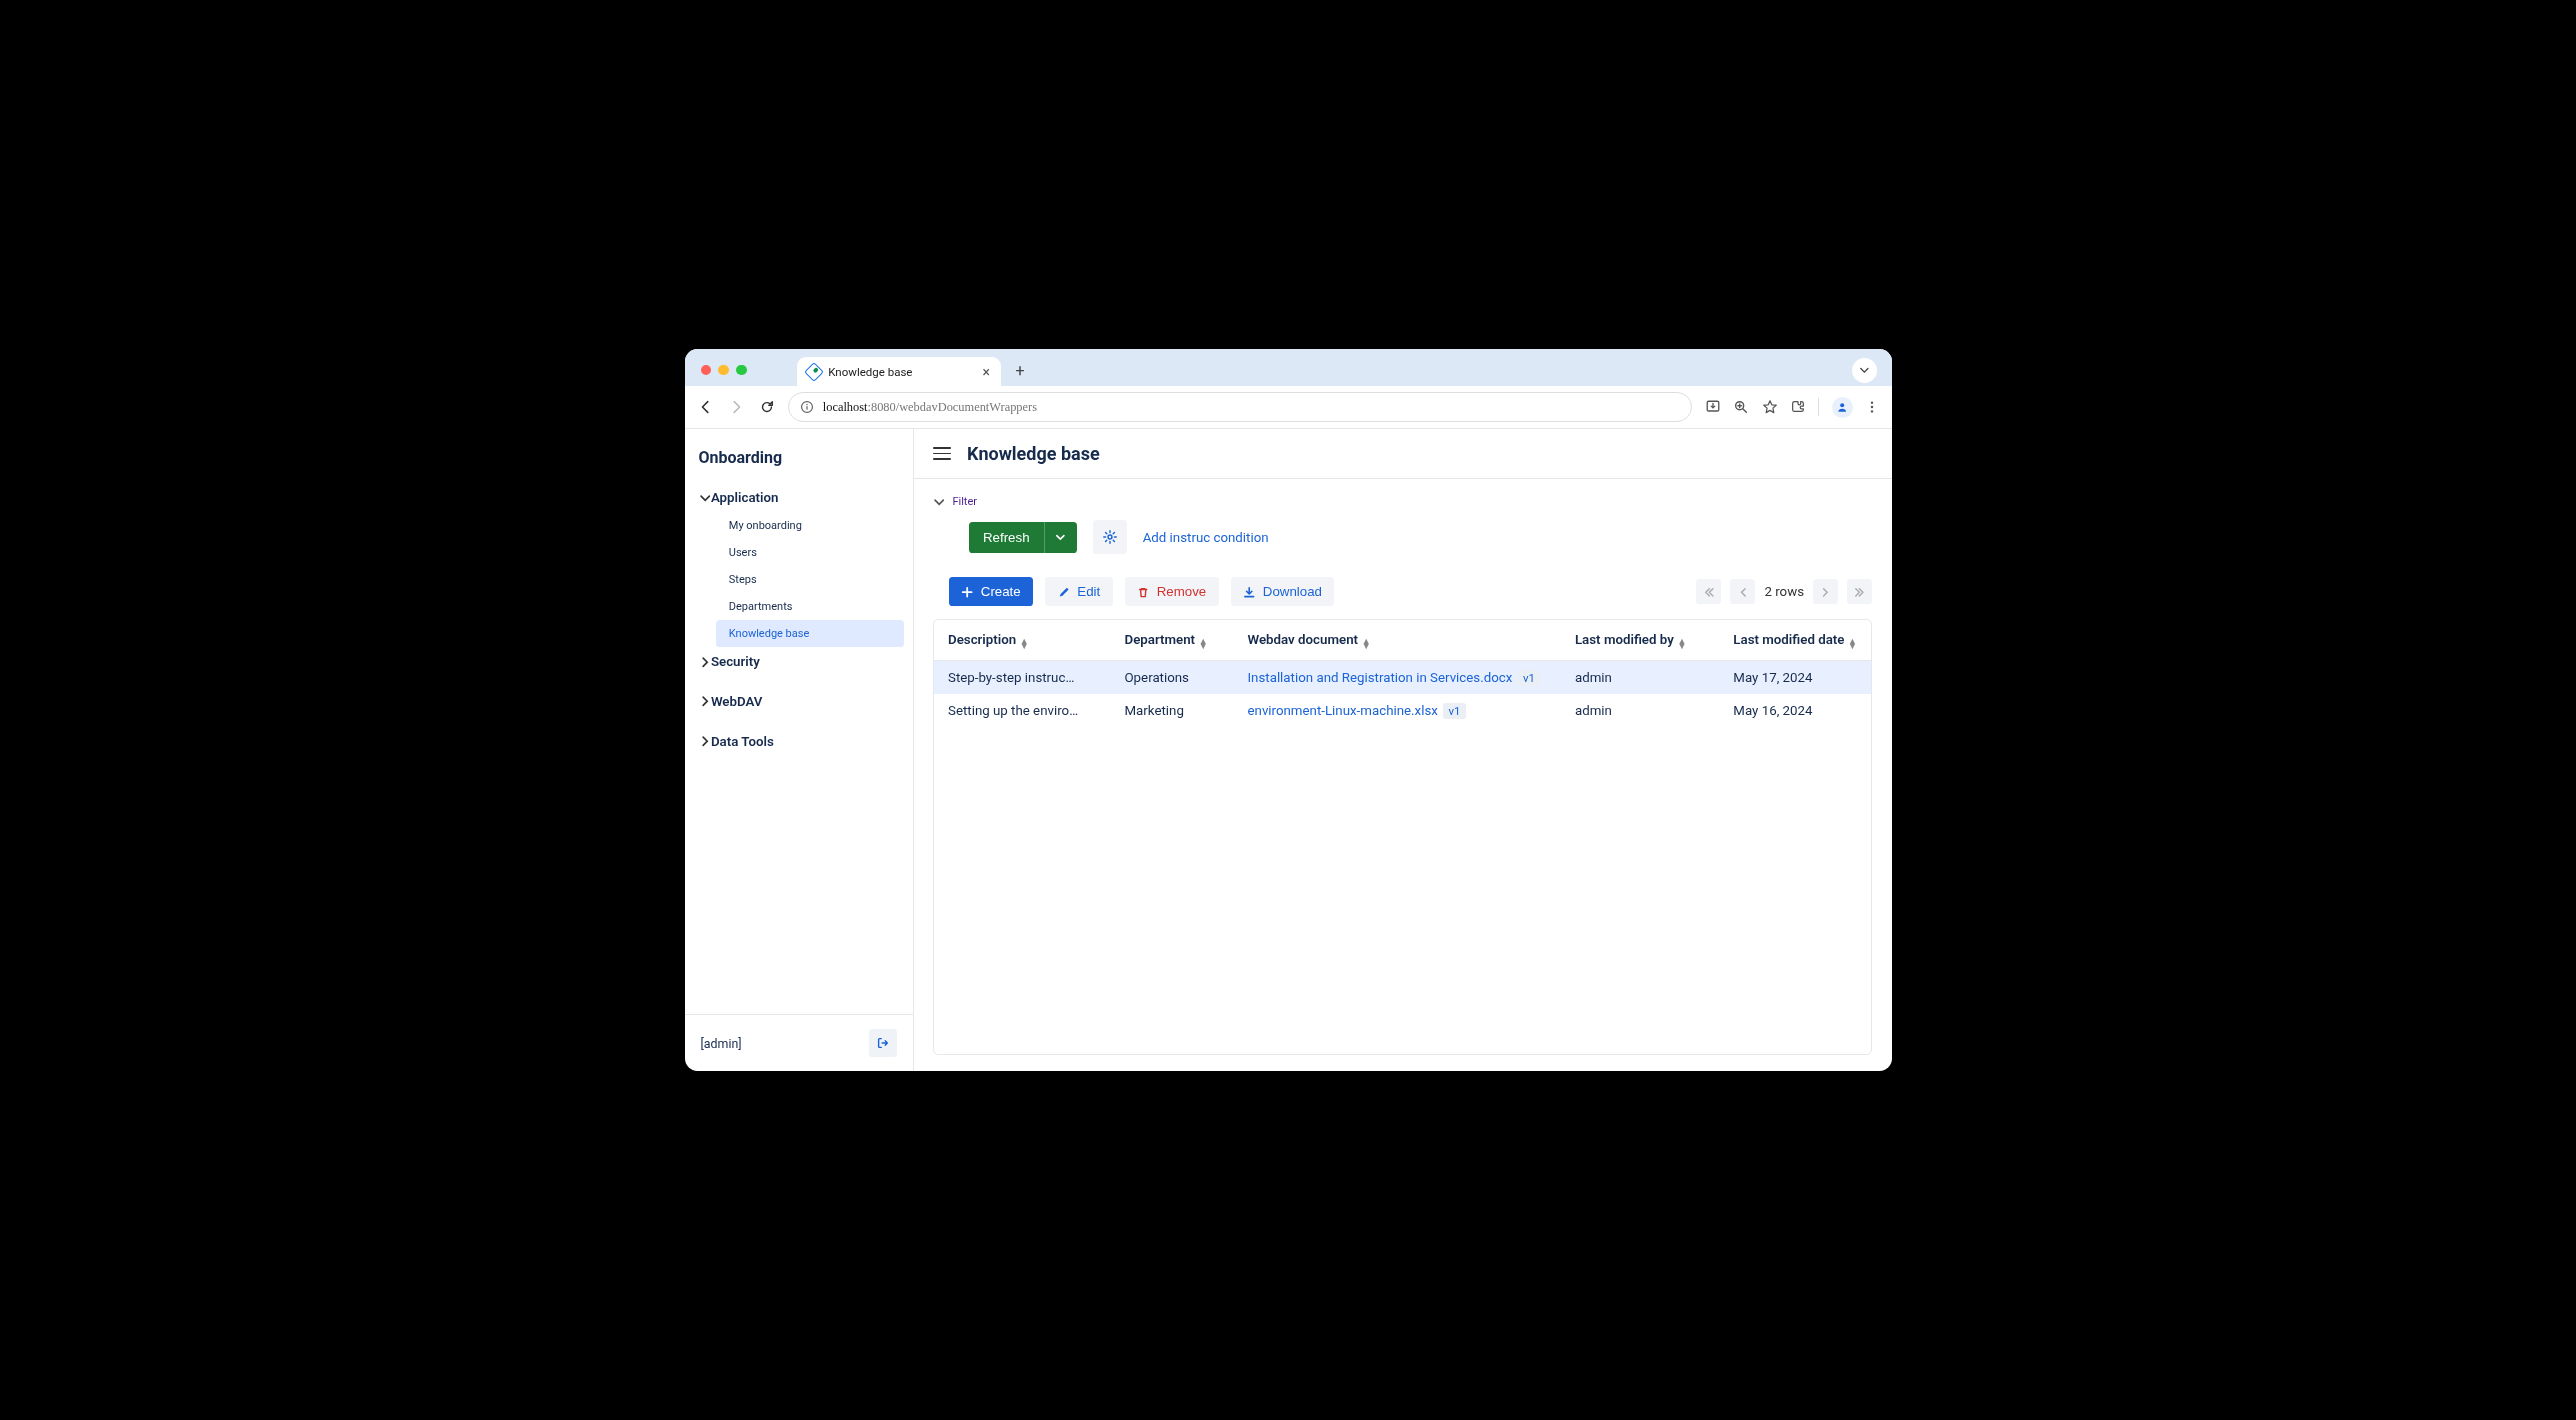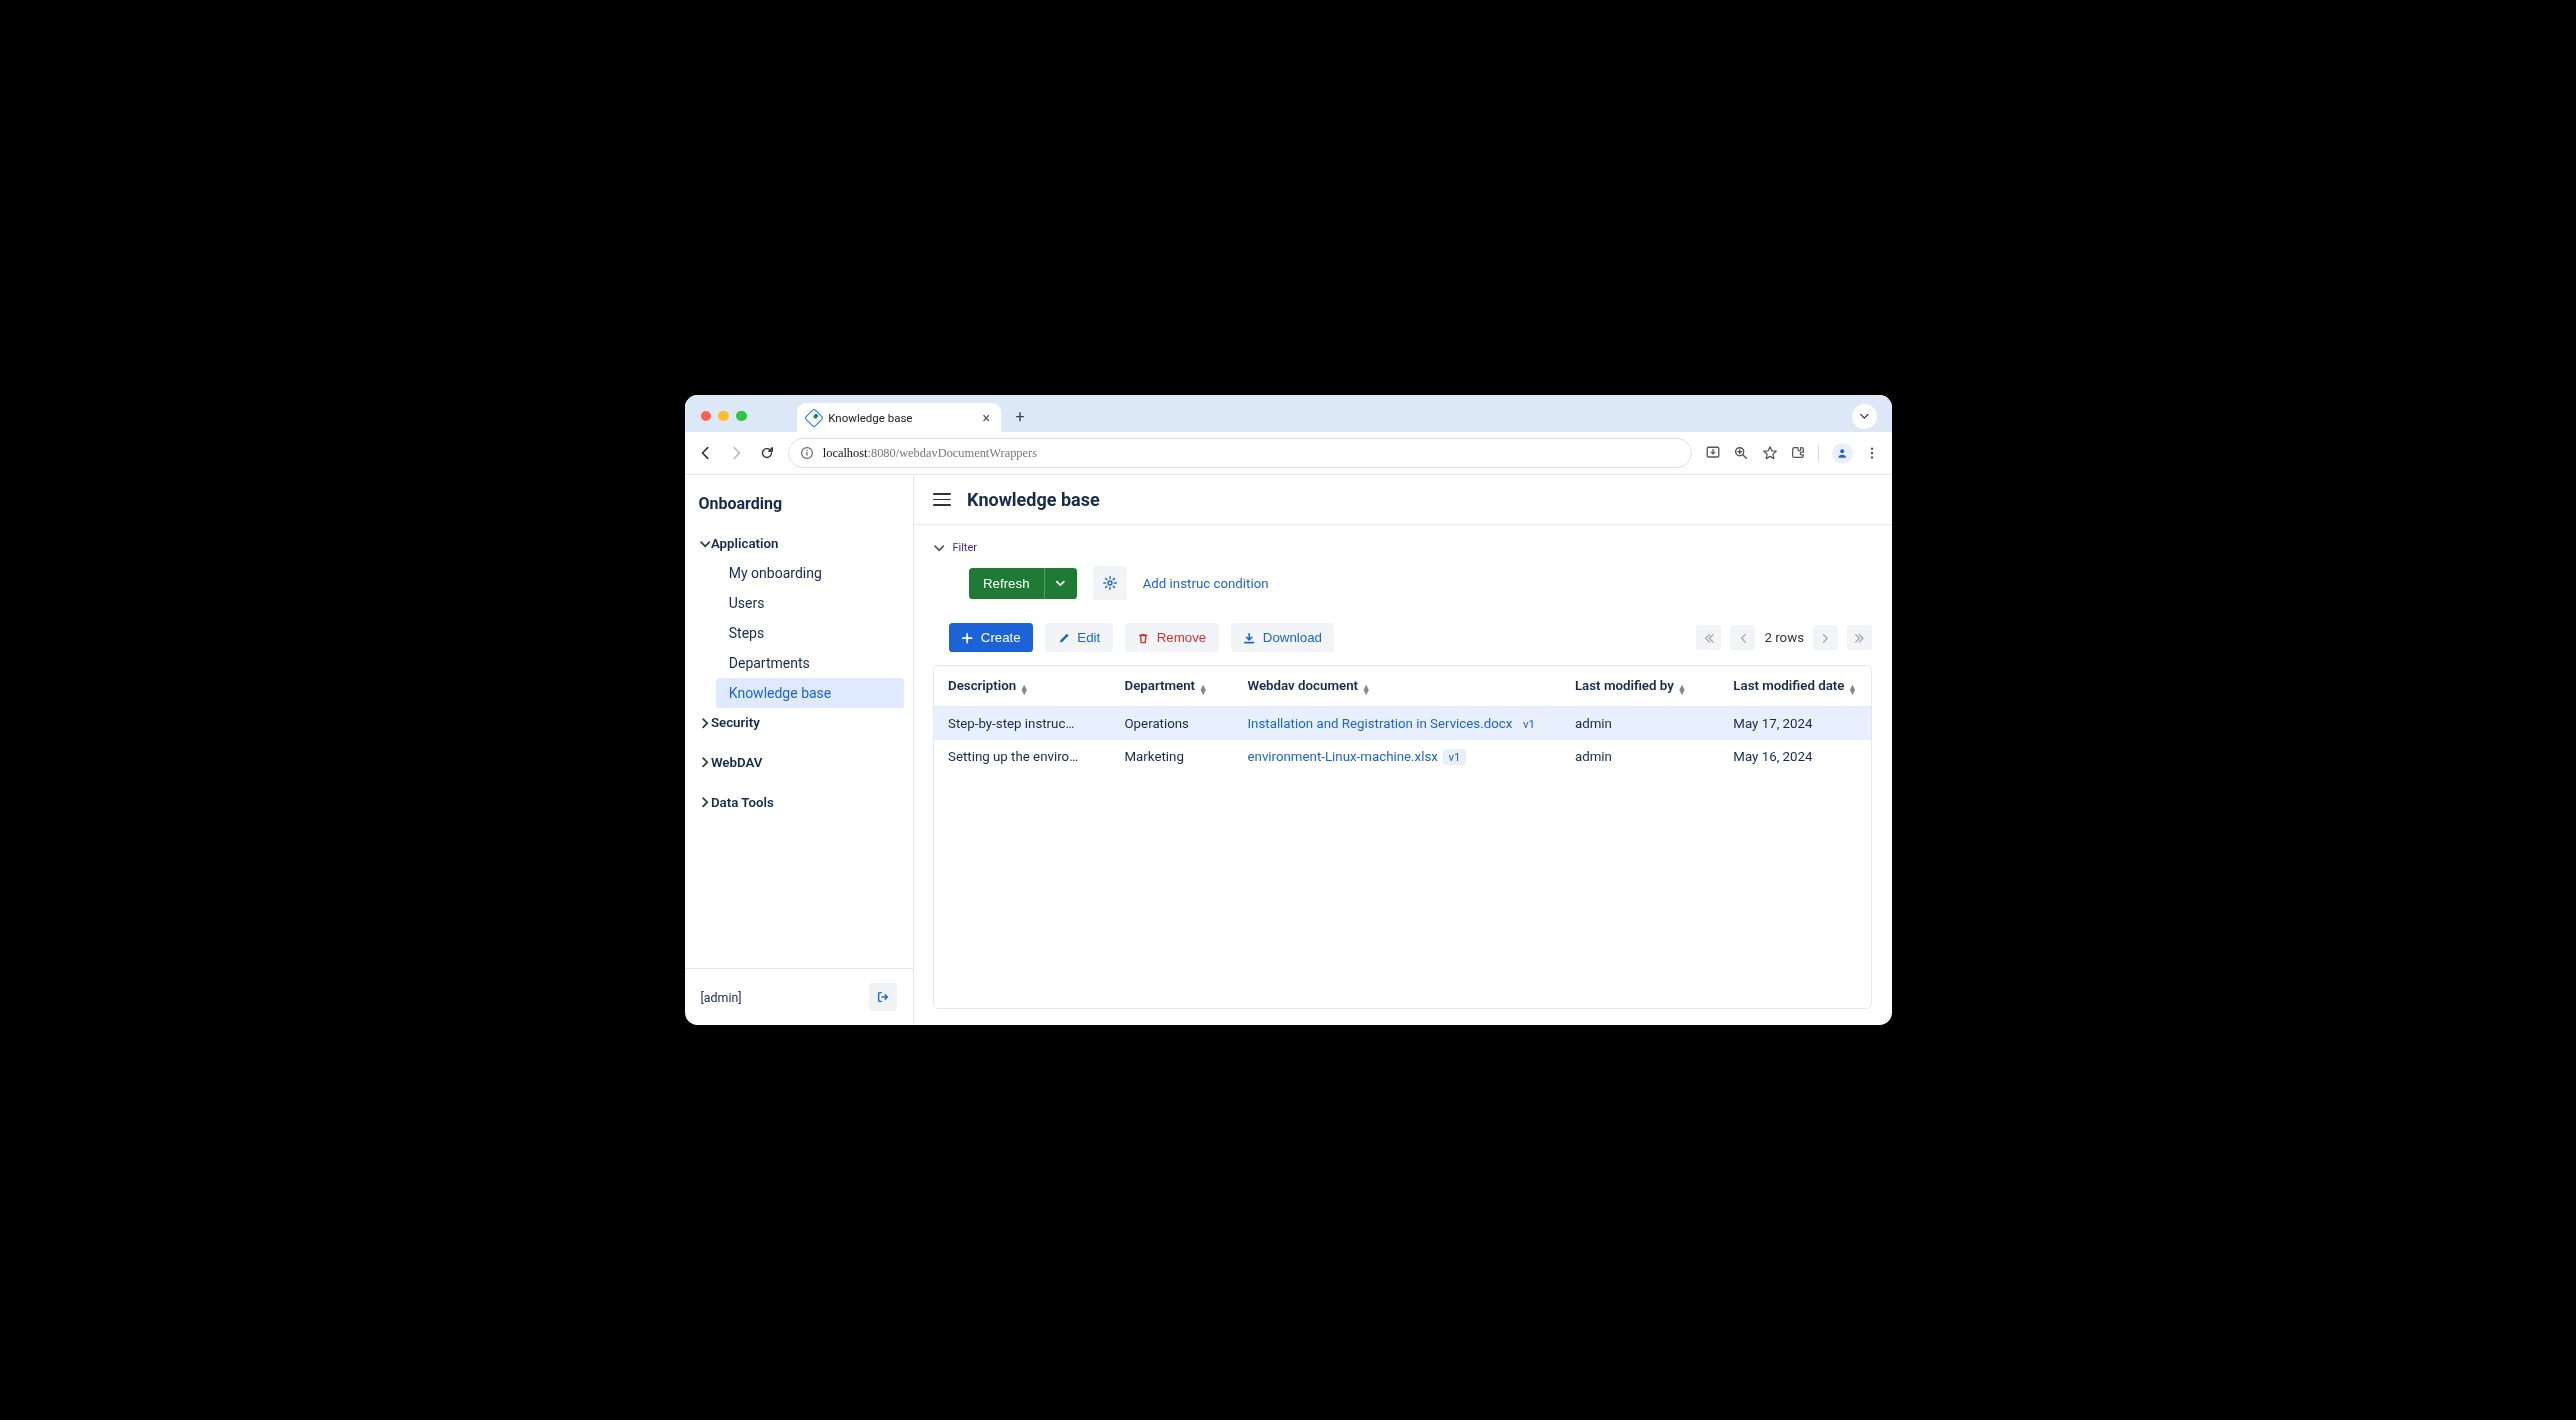--- a/index.html
+++ b/index.html
@@ -9,21 +9,21 @@
       font-size: 12.4px;
       color: #172b4d;
       width: 2576px;
       height: 1420px;
       display: flex;
       align-items: center;
       justify-content: center;
     }
     .browser-window {
       width: 1207px;
-      height: 630px;
+      height: 722px;
       background: #fff;
       border-radius: 12.4px;
       overflow: hidden;
       box-shadow: 0 9px 53px rgba(0,0,0,0.5);
       display: flex;
       flex-direction: column;
     }
     .browser-chrome {
       background: #dde8f7;
     }
@@ -90,21 +90,21 @@
     .side-group {}
     .group-header {
       display:flex; align-items:center; 
       padding: 7px 14px; font-weight:600; font-size:13.3px;
       cursor:pointer;
     }
     .chev { width:12.4px;height:12.4px; }
     .side-items { padding-left: 19.5px; }
     .side-item {
       display:block; padding:7px 12.4px; margin: 0 9px 0 12.4px;
-      font-size:14px; border-radius:3.6px; cursor:pointer;
+      font-size:11px; border-radius:3.6px; cursor:pointer;
     }
     .side-item.active { background:#dfe9ff; color:#1b63d6; }
     .sidebar-footer {
       margin-top:auto; border-top:0.9px solid #e5e7eb;
       display:flex; align-items:center; justify-content:space-between;
       padding: 14px 16px;
     }
     .logout-btn{ width:28px;height:28px;background:#eff2f7;border-radius:3.6px;display:flex;align-items:center;justify-content:center;color:#1b63d6;}
 
     .main { flex:1; display:flex; flex-direction:column; overflow:hidden; }

